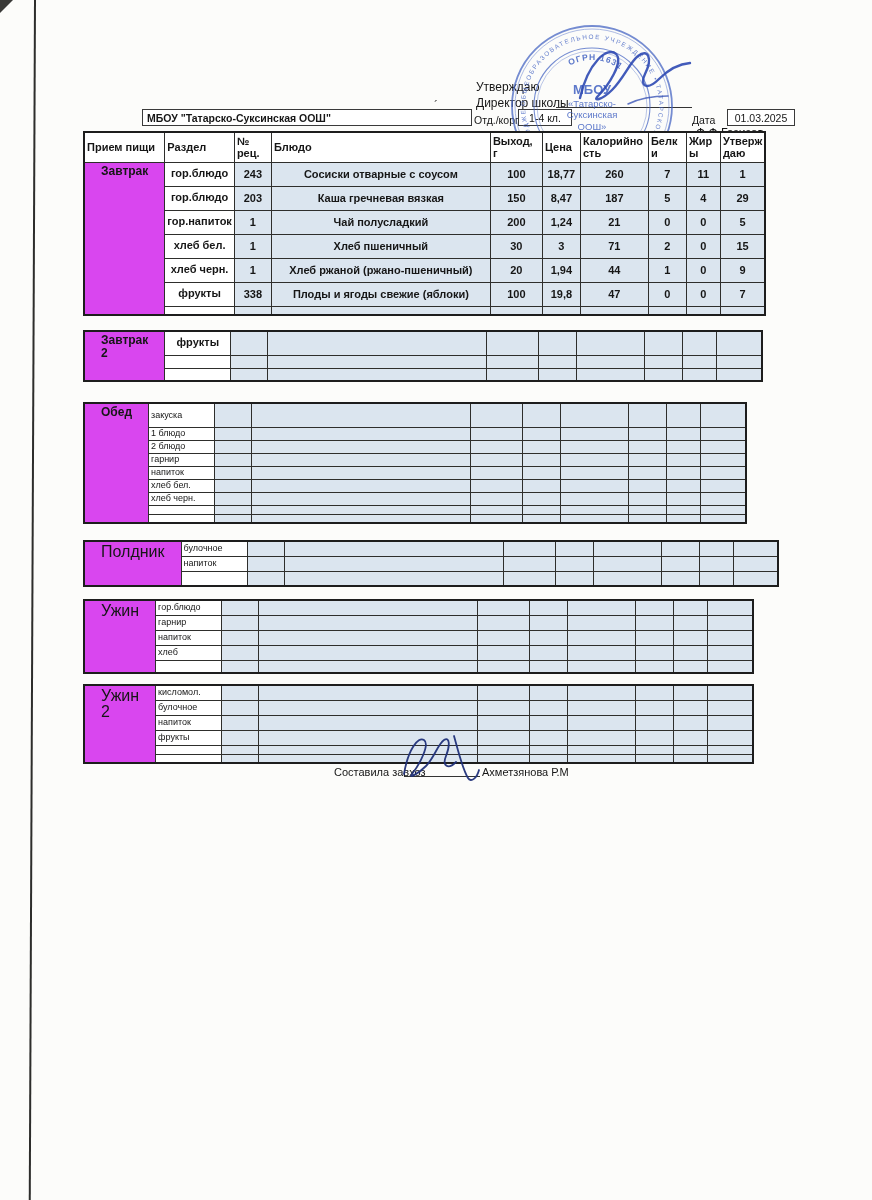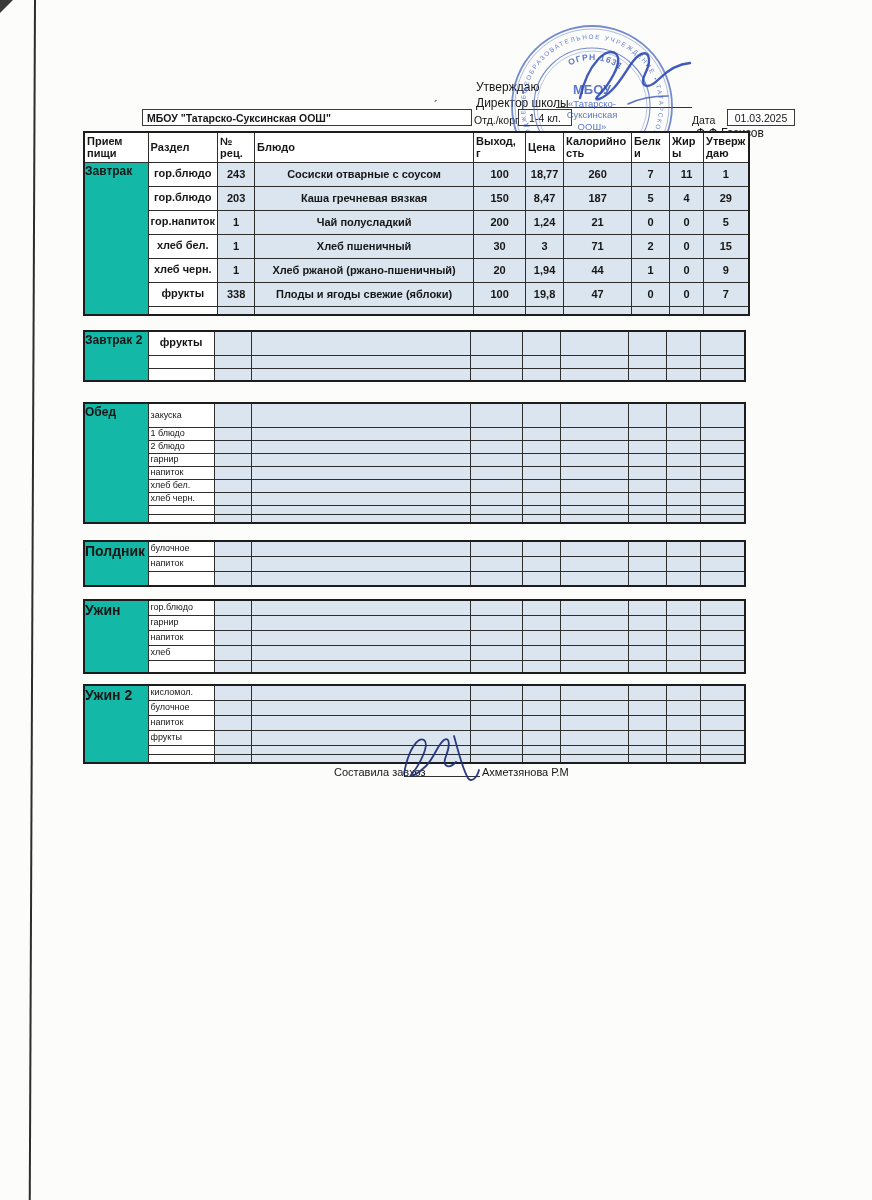--- a/index.html
+++ b/index.html
@@ -25,23 +25,23 @@
   
   #menu-host { position: absolute; left: 83px; top: 131px; }
   table.menu { border-collapse: collapse; table-layout: fixed; border: 2px solid #1d1d1d; }
   .menu th, .menu td { border: 1px solid #2e2e2c; padding: 0 2px; overflow: hidden; }
   .menu th {
     height: 30px; font-size: 11px; font-weight: 700; text-align: left;
     line-height: 1.1; overflow-wrap: anywhere; background: #fff; vertical-align: middle;
   }
   tr.lg { height: 24px; } tr.md { height: 15px; } tr.sm { height: 13px; } tr.xs { height: 9px; }
   tr.md td, tr.sm td, tr.xs td { line-height: 1; }
-  td.meal { vertical-align: top; text-align: left; padding: 2px 0; font-size: 12px; background: #14b8a6; line-height: 1.05; }
+  td.meal { vertical-align: top; text-align: left; padding: 2px 16px; font-size: 12px; background: #d946ef; line-height: 1.05; }
   td.meal.bold { font-weight: 700; }
-  td.meal.plain { font-size: 14px; font-weight: 700; }
+  td.meal.plain { font-size: 16px; font-weight: 400; }
   td.rz { background: #fff; vertical-align: middle; }
   td.rz.rb { font-size: 11px; font-weight: 700; text-align: center; line-height: 1.05; }
   td.rz.rs { font-size: 9px; font-weight: 400; text-align: left; line-height: 1; }
   td.d { background: #dbe5ef; font-size: 11px; font-weight: 700; text-align: center; vertical-align: middle; }
 </style>
 </head>
 <body>
 
 <div class="page">
 

